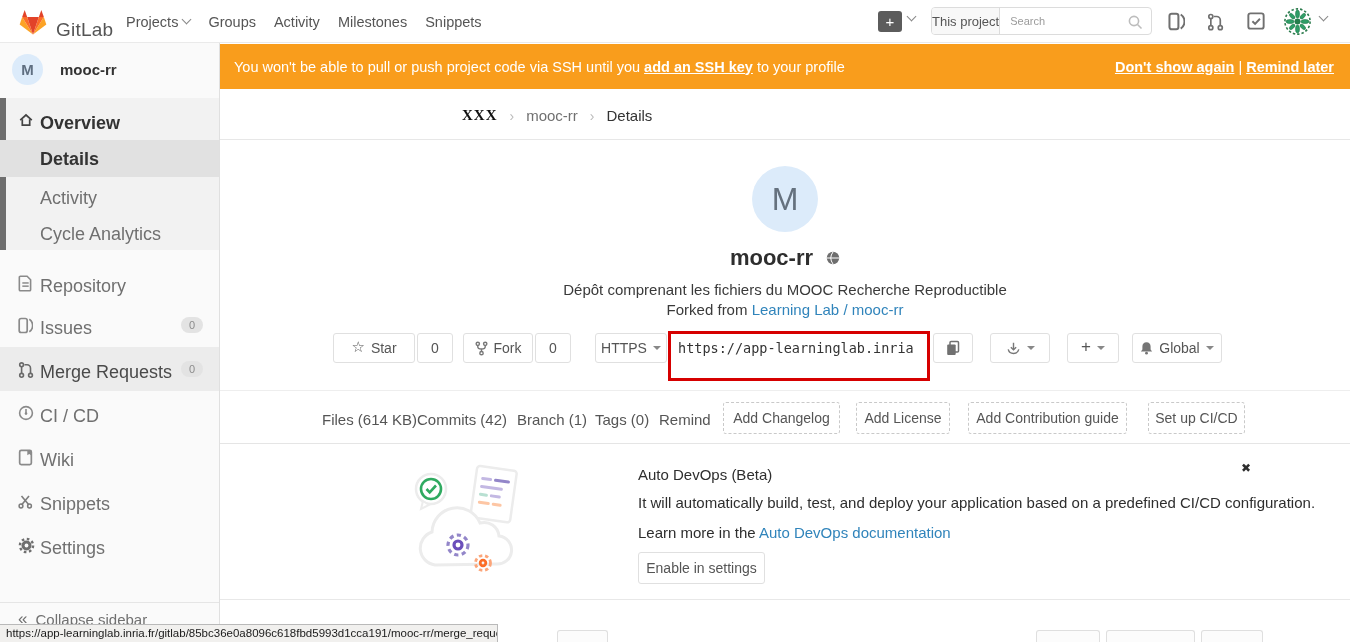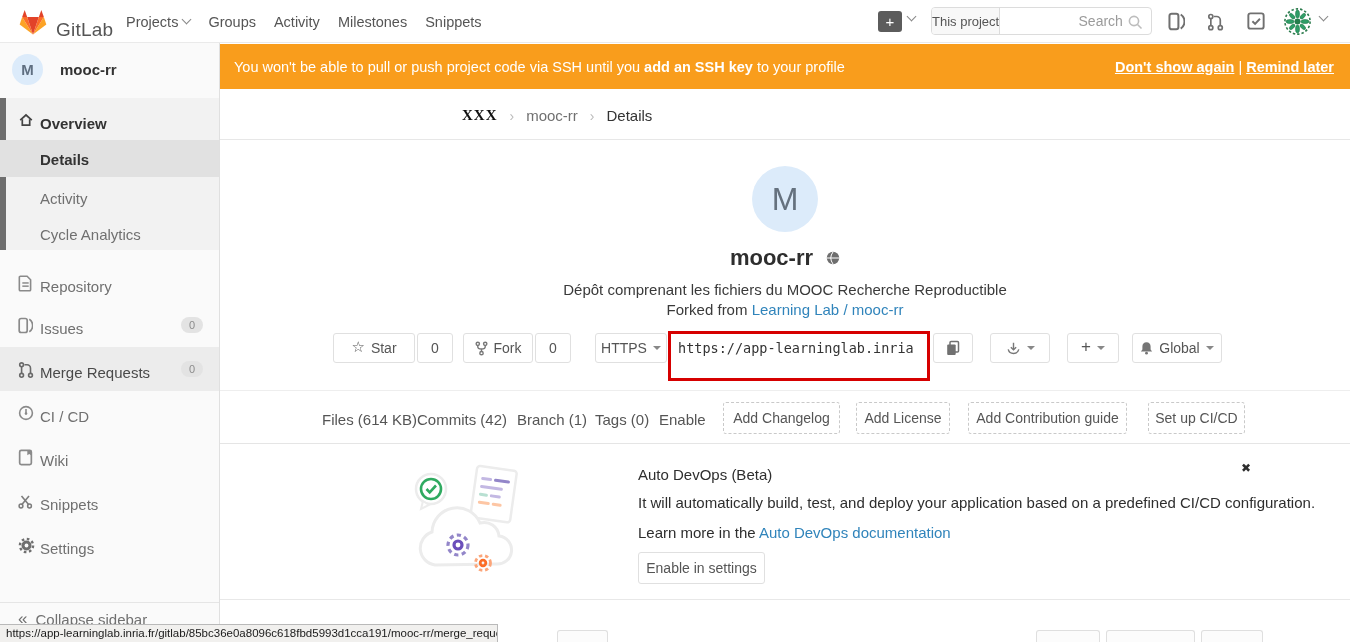--- a/index.html
+++ b/index.html
@@ -11,43 +11,43 @@
   
   .header { left:0; top:0; width:1350px; height:43px; background:#fff; border-bottom:1px solid #eaeaea; z-index:5; }
   .logo-text { left:56px; top:9px; font-size:19px; color:#555; letter-spacing:.2px;margin-top:10px; }
   .topnav { left:126px; top:0; height:43px; display:flex; align-items:center; gap:18px; font-size:14.5px; color:#555; }
   .topnav .item { display:flex; align-items:center; gap:5px; cursor:pointer; }
   .chev { width:7px; height:7px; border-right:1.6px solid #888; border-bottom:1.6px solid #888; transform:rotate(45deg); margin-top:-4px; }
   .plusbox { left:878px; top:11px; width:24px; height:21px; background:#5c5c5c; border-radius:3px; color:#fff; font-size:15px; display:flex; align-items:center; justify-content:center; line-height:1; }
   .plus-chev { left:908px; top:17px; }
   .searchwrap { left:931px; top:7px; width:221px; height:28px; border:1px solid #dcdcdc; border-radius:4px; background:#fff; display:flex; align-items:stretch; }
   .scope { width:80px; background:#f8f8f8; border-right:1px solid #dcdcdc; border-radius:3px 0 0 3px; font-size:13px; color:#555; display:flex; align-items:center; justify-content:center; white-space:nowrap; }
-  .searchinput { border:none; outline:none; flex:1; font-size:14px; padding:0 26px 0 10px; color:#c2410c; background:transparent; font-family:"Liberation Sans", sans-serif;text-align:center; }
+  .searchinput { border:none; outline:none; flex:1; font-size:11px; padding:0 26px 0 10px; color:#c2410c; background:transparent; font-family:"Liberation Sans", sans-serif; }
   .searchinput::placeholder { color:#9b9b9b; }
   .mag { position:absolute; right:7px; top:6px; }
   .hicon { top:12px; }
   .avatar-id { left:1283px; top:7px; width:29px; height:29px; border-radius:50%; overflow:hidden; }
   .av-chev { left:1320px; top:17px; }
 
   
   .banner { left:220px; top:44px; width:1130px; height:45px; background:#f99d1c; color:#fff; font-size:14.5px; display:flex; align-items:center; padding:0 16px 0 14px; z-index:4; }
-  .banner b { font-weight:bold; }
+  .banner b { font-weight:bold; text-decoration:underline; }
   .banner .right { margin-left:auto; font-weight:bold; white-space:nowrap; }
   .banner .right span { text-decoration:underline; cursor:pointer; }
   .banner .sep { text-decoration:none; font-weight:normal; padding:0 4px; }
 
   
   .sidebar { left:0; top:43px; width:220px; height:599px; background:#fafafa; border-right:1px solid #e0e0e0; z-index:3; }
   .proj-avatar { left:12px; top:11px; width:31px; height:31px; border-radius:50%; background:#dcebfa; color:#5f6f81; font-weight:bold; font-size:15px; display:flex; align-items:center; justify-content:center; }
   .proj-name { left:60px; top:18px; font-size:15px; font-weight:bold; color:#333; }
   .ovgroup { left:0; top:55px; width:219px; height:152px; background:#f2f2f2; }
   .ovbar { left:0; top:55px; width:6px; height:152px; background:#6e6e6e; }
   .srow { left:0; width:219px; height:44px; display:flex; align-items:center; }
   .srow .sicon { position:absolute; left:18px; }
-  .srow .slabel { position:absolute; left:40px; font-size:15px; color:#707070; white-space:nowrap;margin-top:6px; }
+  .srow .slabel { position:absolute; left:40px; font-size:18px; color:#707070; white-space:nowrap;margin-top:6px; }
   .srow .active { color:#333; font-weight:bold; }
   .badge { position:absolute; right:16px; background:#e3e3e3; color:#8c8c8c; font-size:11px; border-radius:9px; padding:2px 8px; }
   .details-row { left:0; top:97px; width:219px; height:37px; background:#e1e1e1; }
   .mr-row-bg { left:0; top:304px; width:219px; height:44px; background:#ececec; }
   .collapse-border { left:0; top:559px; width:219px; border-top:1px solid #e5e5e5; }
   .collapse { left:18px; top:566px; color:#707070; font-size:15px; display:flex; gap:8px; align-items:center; }
 
   
   .crumbbar { left:220px; top:89px; width:1130px; height:51px; background:#fff; border-bottom:1px solid #e7e7e7; }
   .crumbs { left:462px; top:107px; font-size:15px; display:flex; align-items:center; gap:12px; }
@@ -351,21 +351,21 @@
     </svg>
     <span>Global</span>
     <span class="caret"></span>
   </div>
 
   <div class="abs divider1"></div>
   <span class="abs tablink" style="left:322px">Files (614 KB)</span>
   <span class="abs tablink" style="left:417px">Commits (42)</span>
   <span class="abs tablink" style="left:517px">Branch (1)</span>
   <span class="abs tablink" style="left:595px">Tags (0)</span>
-  <span class="abs tablink" style="left:659px">Enable</span>
+  <span class="abs tablink" style="left:659px">Remind</span>
   <div class="abs dashed-btn" style="left:723px;width:117px">Add Changelog</div>
   <div class="abs dashed-btn" style="left:856px;width:94px">Add License</div>
   <div class="abs dashed-btn" style="left:968px;width:159px">Add Contribution guide</div>
   <div class="abs dashed-btn" style="left:1148px;width:97px">Set up CI/CD</div>
   <div class="abs tabs-border"></div>
 
   <svg class="abs" style="left:405px;top:453px" width="125" height="132" viewBox="0 0 125 132">
     <g transform="rotate(8 80 45)">
       <rect x="68" y="14" width="40" height="52" rx="3" fill="#fff" stroke="#ececec" stroke-width="2.5"></rect>
       <line x1="75" y1="26" x2="83" y2="26" stroke="#c3b8e3" stroke-width="3" stroke-linecap="round"></line>

